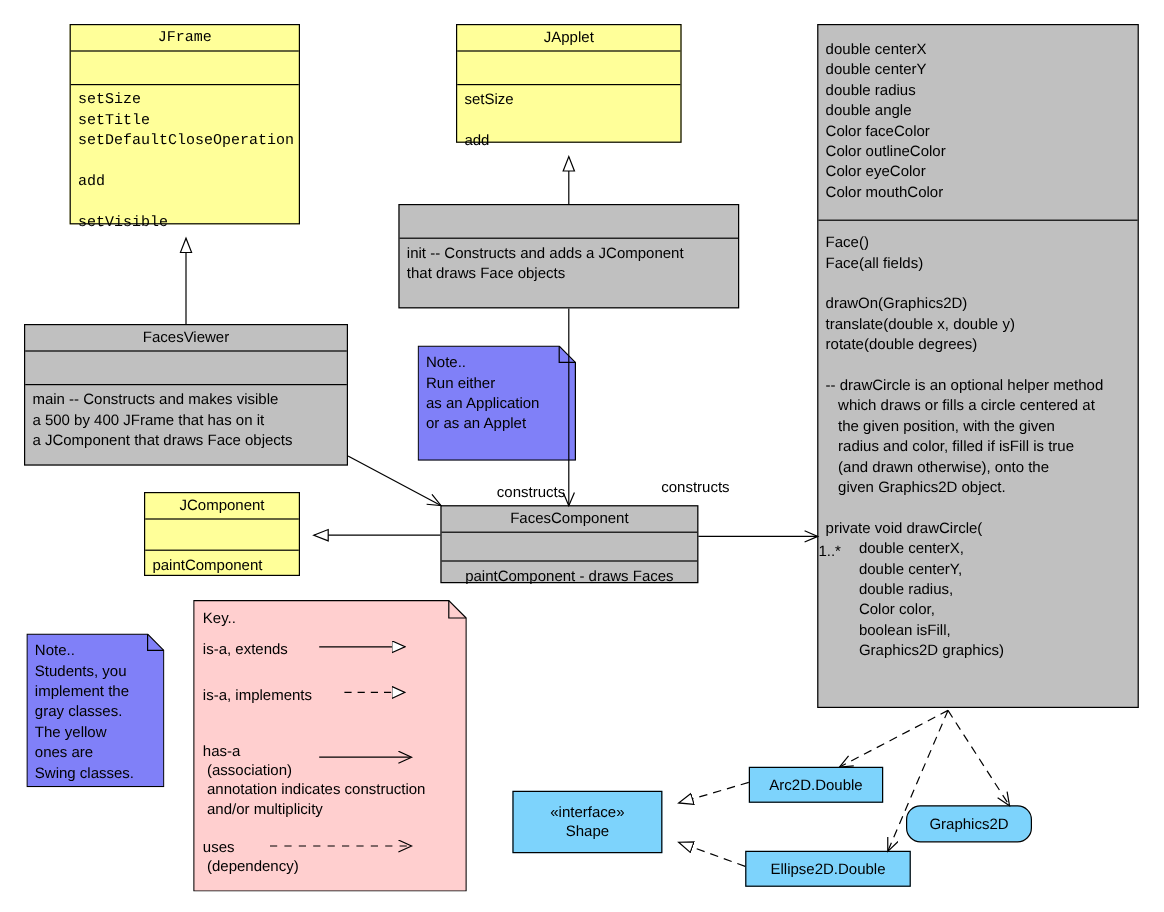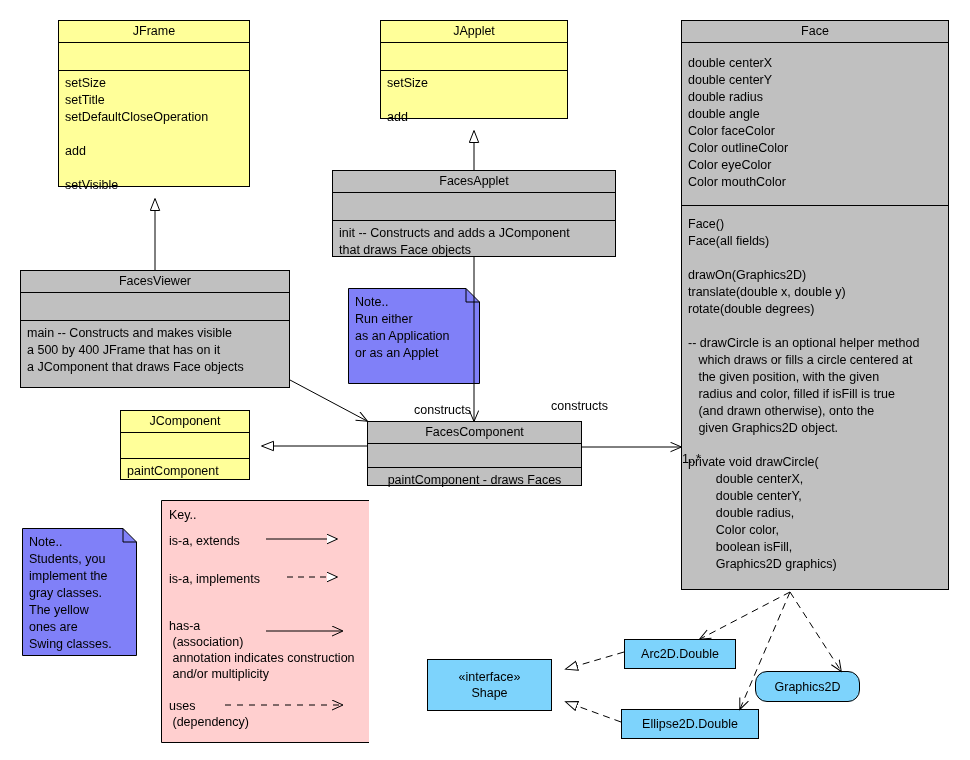--- a/index.html
+++ b/index.html
@@ -22,42 +22,41 @@
   .note .txt{position:relative;padding:6px 7px;line-height:17px;white-space:pre;}
   .edge-label{position:absolute;white-space:nowrap;}
   svg{position:absolute;left:0;top:0;pointer-events:none;}
   .keyitem{position:absolute;white-space:pre;line-height:16px;}
 </style>
 </head>
 <body>
 
 <div id="canvas">
 
-  <div class="box yellow" style="left:58px;top:20px;width:192px;height:167px;">
+  <div class="box yellow" style="left:58px;top:20px;width:192px;height:167px;font-family:Liberation Mono, monospace;">
     <div class="cls-title">JFrame</div>
     <div class="cls-attrs" style="height:19px;"></div>
     <div class="cls-ops line">setSize
 setTitle
 setDefaultCloseOperation
 
 add
 
 setVisible</div>
   </div>
 
   <div class="box yellow" style="left:380px;top:20px;width:188px;height:99px;">
     <div class="cls-title">JApplet</div>
     <div class="cls-attrs" style="height:19px;"></div>
     <div class="cls-ops line">setSize
 
 add</div>
   </div>
 
   <div class="box gray" style="left:681px;top:20px;width:268px;height:570px;">
-    <div class="cls-title">Face</div>
     <div class="cls-attrs line" style="padding:12px 6px 14px 6px;">double centerX
 double centerY
 double radius
 double angle
 Color faceColor
 Color outlineColor
 Color eyeColor
 Color mouthColor</div>
     <div class="cls-ops line" style="padding:10px 6px;">Face()
 Face(all fields)
@@ -76,21 +75,20 @@
 private void drawCircle(
         double centerX,
         double centerY,
         double radius,
         Color color,
         boolean isFill,
         Graphics2D graphics)</div>
   </div>
 
   <div class="box gray" style="left:332px;top:170px;width:284px;height:87px;">
-    <div class="cls-title">FacesApplet</div>
     <div class="cls-attrs" style="height:19px;"></div>
     <div class="cls-ops line">init -- Constructs and adds a JComponent
 that draws Face objects</div>
   </div>
 
   <div class="box gray" style="left:20px;top:270px;width:270px;height:118px;">
     <div class="cls-title">FacesViewer</div>
     <div class="cls-attrs" style="height:19px;"></div>
     <div class="cls-ops line">main -- Constructs and makes visible
 a 500 by 400 JFrame that has on it
@@ -144,21 +142,21 @@
     </svg>
     <div class="txt">Note..
 Students, you
 implement the
 gray classes.
 The yellow
 ones are
 Swing classes.</div>
   </div>
 
-  <div class="note" style="left:161px;top:500px;width:208px;height:243px;">
+  <div class="note" style="left:161px;top:500px;width:228px;height:243px;">
     <svg class="body" width="228" height="243">
       <polygon points="0.5,0.5 213,0.5 227.5,15 227.5,242.5 0.5,242.5" fill="#ffcfcf" stroke="#000" stroke-width="1"></polygon>
       <polyline points="213,0.5 213,15 227.5,15" fill="none" stroke="#000" stroke-width="1"></polyline>
     </svg>
     <div class="keyitem" style="left:8px;top:7px;">Key..</div>
     <div class="keyitem" style="left:8px;top:33px;">is-a, extends</div>
     <div class="keyitem" style="left:8px;top:71px;">is-a, implements</div>
     <div class="keyitem" style="left:8px;top:118px;">has-a
  (association)
  annotation indicates construction

